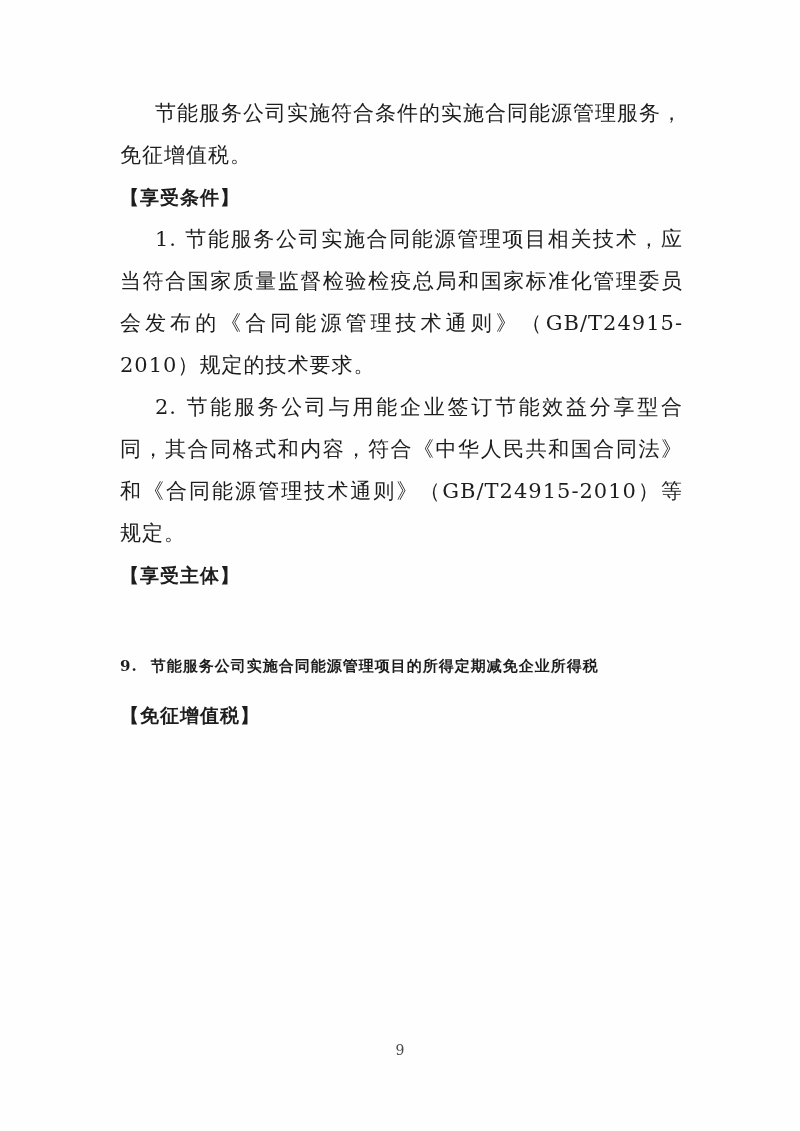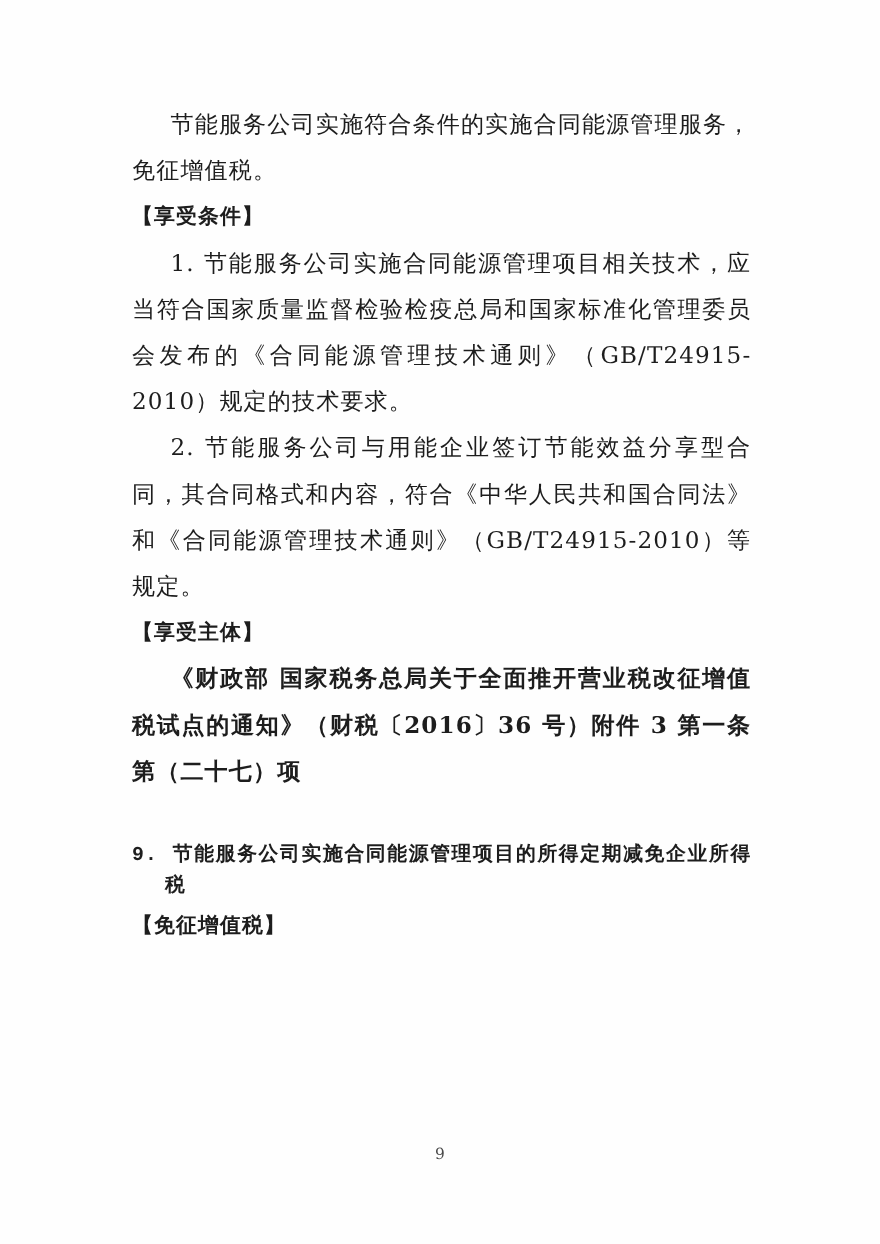--- a/index.html
+++ b/index.html
@@ -31,29 +31,28 @@
   }
   .bracket-header {
     font-size: 19px;
     font-weight: bold;
     line-height: 42px;
     letter-spacing: 1px;
     text-align: left;
     text-indent: 0;
   }
   .num-heading {
-    font-size: 18px;
+    font-size: 15px;
     font-weight: bold;
-    line-height: 28px;
+    line-height: 56px;
     letter-spacing: 1px;
     text-align: justify;
     margin-top: 42px;
     padding-left: 30px;
     text-indent: -30px;
-    font-family: Liberation Mono, monospace;
   }
   .num-heading .heading-number {
     margin-right: 13px;
   }
   .page-number {
     position: absolute;
     left: 0;
     top: 1040px;
     width: 100%;
     text-align: center;
@@ -72,21 +71,20 @@
     <p class="para">节能服务公司实施符合条件的实施合同能源管理服务，免征增值税。</p>
 
     <p class="bracket-header">【享受条件】</p>
 
     <p class="para">1. 节能服务公司实施合同能源管理项目相关技术，应当符合国家质量监督检验检疫总局和国家标准化管理委员会发布的《合同能源管理技术通则》（GB/T24915-2010）规定的技术要求。</p>
 
     <p class="para">2. 节能服务公司与用能企业签订节能效益分享型合同，其合同格式和内容，符合《中华人民共和国合同法》和《合同能源管理技术通则》（GB/T24915-2010）等规定。</p>
 
     <p class="bracket-header">【享受主体】</p>
 
-    <p class="para para-bold">《财政部 国家税务总局关于全面推开营业税改征增值税试点的通知》（财税〔2016〕36 号）附件 3 第一条第（二十七）项</p>
 
     <p class="num-heading"><span class="heading-number">9.</span><span>节能服务公司实施合同能源管理项目的所得定期减免企业所得税</span></p>
 
 
 
     <p class="bracket-header">【免征增值税】</p>
 
 
   </div>
 

